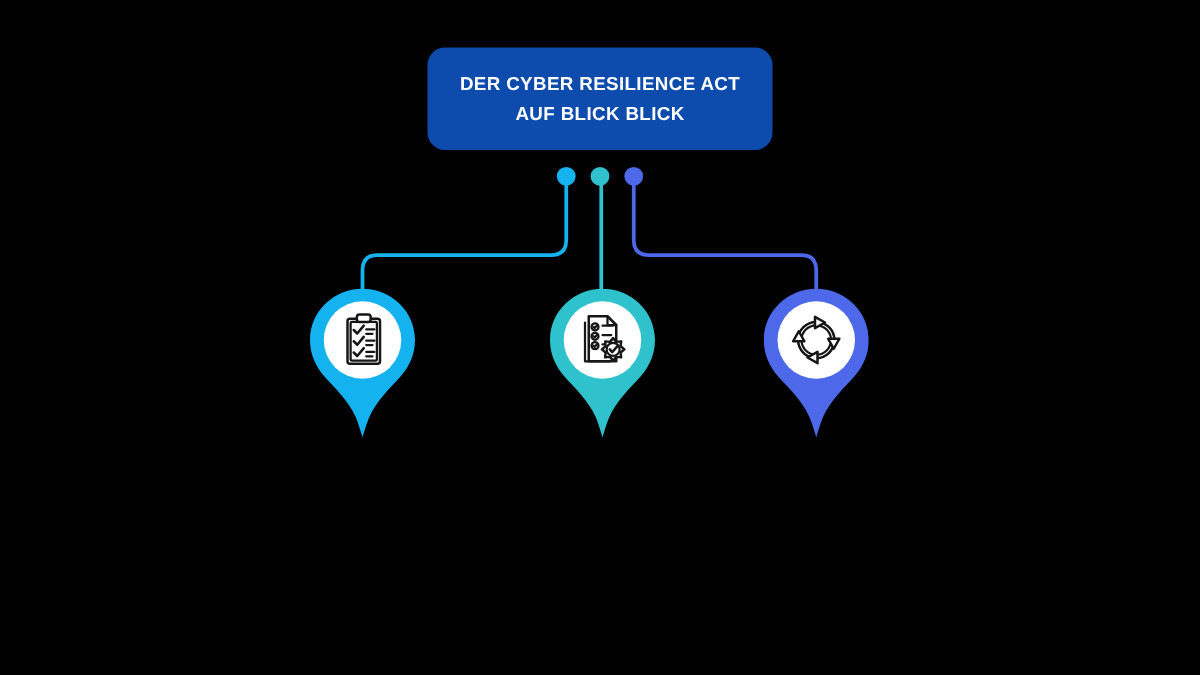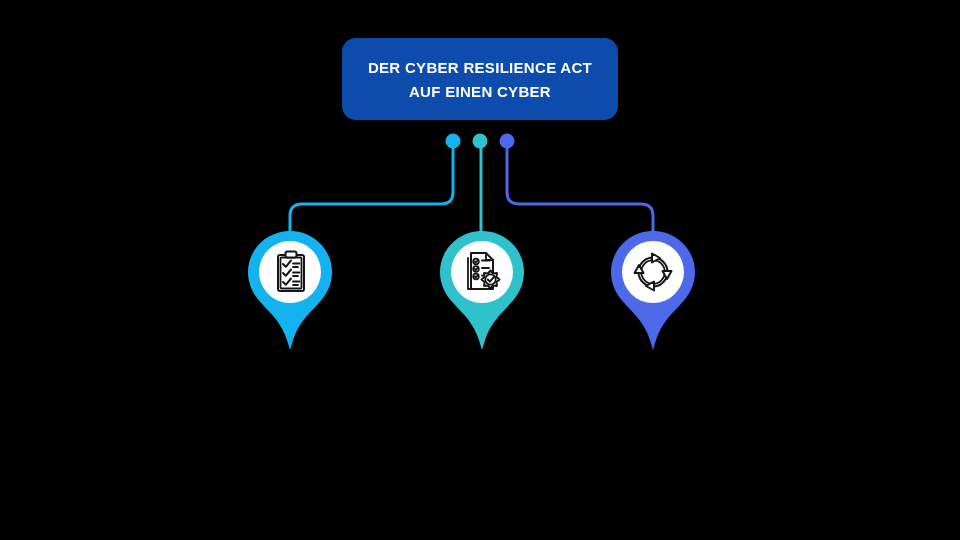--- a/index.html
+++ b/index.html
@@ -20,21 +20,21 @@
   .icon .fillw{fill:#fff;}
   .icon .thin{stroke-width:1.8;}
 </style>
 </head>
 <body>
 
 <div class="stage" style="background-color: rgb(0, 0, 0);">
 
   <div class="title-card" style="background-color: rgb(13, 75, 173);">
     <div>DER CYBER RESILIENCE ACT</div>
-    <div>AUF EINEN CYBER</div>
+    <div>AUF BLICK BLICK</div>
   </div>
 
   <svg class="connectors" width="960" height="540" viewBox="0 0 960 540">
     <path d="M453 148 L453 192 Q453 204 441 204 L302 204 Q290 204 290 216 L290 233" stroke="#15b2f0"></path>
     <path d="M481 148 L481 234" stroke="#2fc2cd"></path>
     <path d="M507 148 L507 192 Q507 204 519 204 L641 204 Q653 204 653 216 L653 233" stroke="#4d68e8"></path>
     <circle cx="453" cy="141" r="7.5" fill="#15b2f0"></circle>
     <circle cx="480" cy="141" r="7.5" fill="#2fc2cd"></circle>
     <circle cx="507" cy="141" r="7.5" fill="#4d68e8"></circle>
   </svg>

